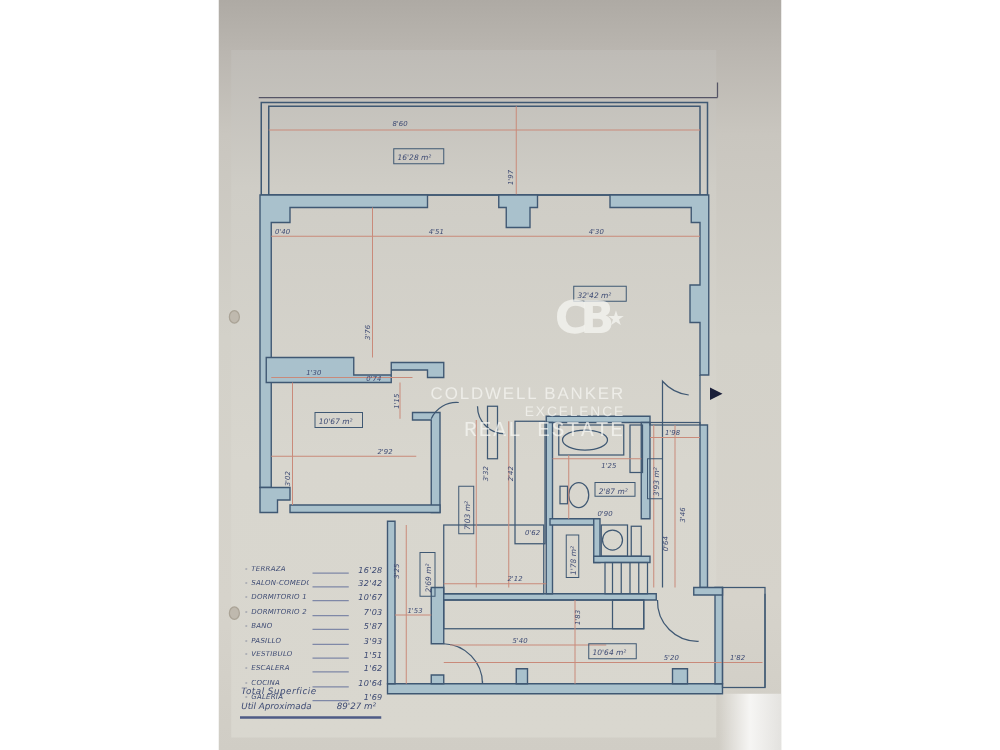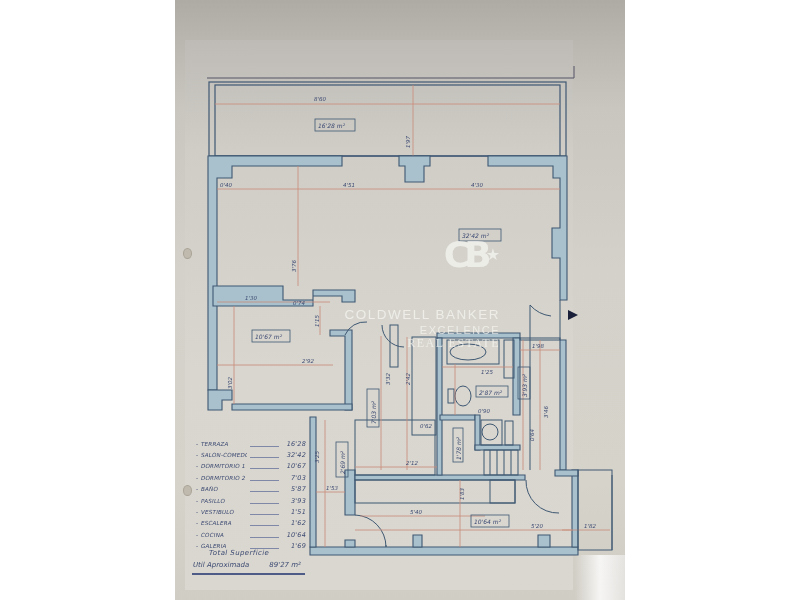--- a/index.html
+++ b/index.html
@@ -4,36 +4,36 @@
 <style>
   html,body{margin:0;padding:0;}
   body{width:800px;height:600px;background:#ffffff;position:relative;overflow:hidden;font-family:"DejaVu Sans",sans-serif;}
   .paper{position:absolute;left:175px;top:0;width:450px;height:600px;
     background:linear-gradient(180deg,#aeaaa4 0%,#bab6b0 7%,#c9c6bf 18%,#d3d1c9 45%,#d6d3cb 80%,#d0cdc5 100%);}
   .sheet{position:absolute;left:185px;top:40px;width:388px;height:550px;
     background:linear-gradient(180deg,#bebbb6 0%,#cfcdc6 20%,#d8d6ce 60%,#d9d7cf 100%);}
   .hole{position:absolute;left:183px;width:7px;height:9px;border-radius:50%;background:#bfb9ae;border:1px solid #aaa396;}
   svg.plan{position:absolute;left:0;top:0;}
   .hand{font-family:"DejaVu Sans",sans-serif;font-style:italic;fill:#3d4a73;}
-  .legend{position:absolute;left:196px;top:438px;width:110px;}
+  .legend{position:absolute;left:196px;top:450px;width:110px;}
   .legend .row{display:flex;align-items:center;height:11.4px;font-size:5.6px;font-style:italic;color:#3d4a73;letter-spacing:.2px;}
   .legend .row .dash{width:5px;}
   .legend .row .name{width:46px;text-transform:uppercase;white-space:nowrap;overflow:hidden;}
   .legend .row .dots{flex:1;border-bottom:1px solid #7f88a7;margin:0 3px;height:5px;}
   .legend .row .val{width:24px;text-align:right;font-size:6.5px;}
   .total{position:absolute;left:193px;top:547px;font-size:7px;font-style:italic;color:#3d4a73;line-height:12px;}
-  .total .l1{letter-spacing:.4px;margin-left:16px;}
+  .total .l1{letter-spacing:.4px;}
   .total .l2 span{margin-right:20px;text-align:center;}
   .total .under{position:absolute;left:-1px;top:26px;width:113px;border-bottom:2px solid #4e5b86;}
   .watermark{position:absolute;left:300px;top:235px;width:200px;text-align:right;color:rgba(245,245,242,.75);pointer-events:none;}
   .wm-logo{font-size:36px;font-weight:bold;letter-spacing:-6px;line-height:40px;}
   .wm-star{font-size:16px;vertical-align:top;letter-spacing:0;}
   .wm-l1{font-size:13.5px;letter-spacing:1.5px;margin-top:32px;font-family:"Liberation Sans",sans-serif;}
   .wm-l2{font-size:11px;letter-spacing:1.5px;margin-top:2px;font-family:"Liberation Sans",sans-serif;}
-  .wm-l3{font-size:12px;letter-spacing:1.5px;font-family:Liberation Serif, serif;}
+  .wm-l3{font-size:17px;letter-spacing:1.5px;font-family:Liberation Mono, monospace;}
   .glare{position:absolute;left:575px;top:555px;width:50px;height:45px;background:linear-gradient(90deg,rgba(255,255,255,.0),rgba(255,255,255,.8),rgba(240,240,240,.6));}
 </style>
 </head>
 <body>
 
 <div class="paper"></div>
 <div class="sheet"></div>
 <div class="hole" style="top:248px"></div>
 <div class="hole" style="top:485px"></div>
 

